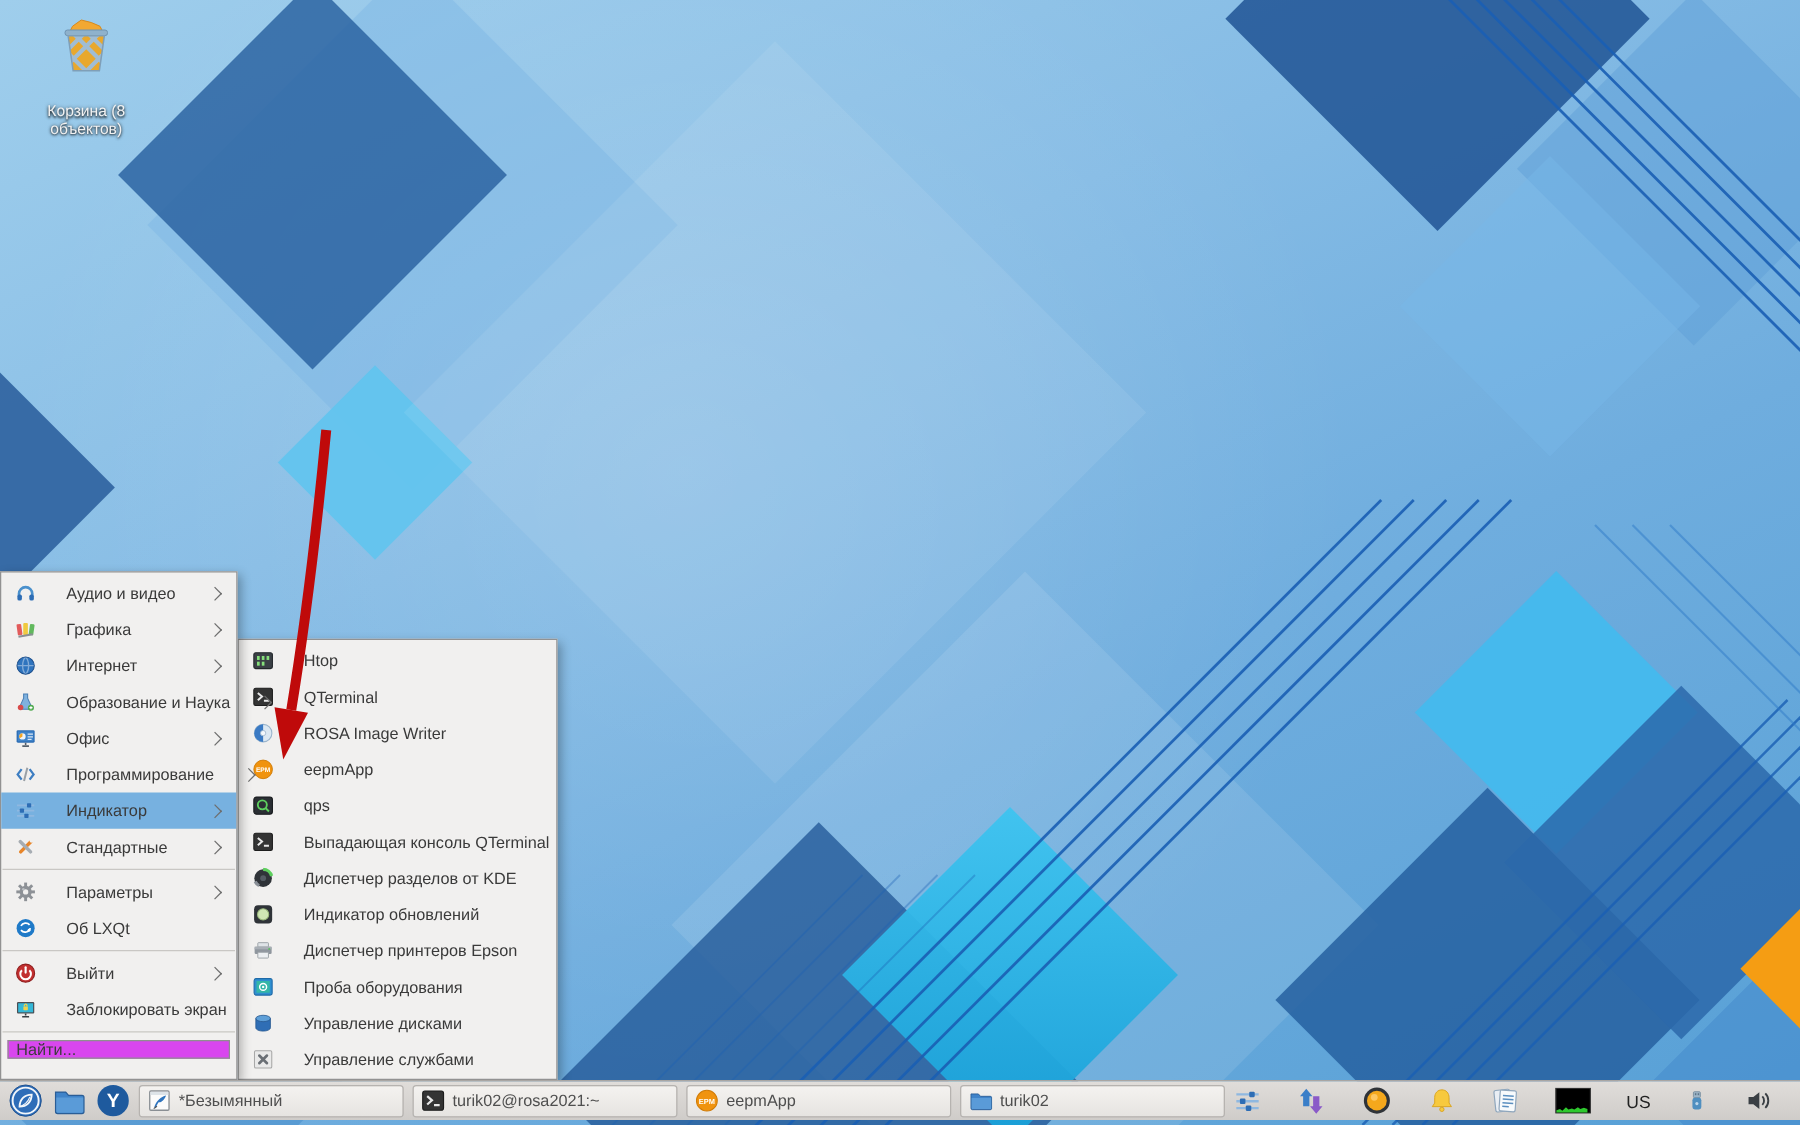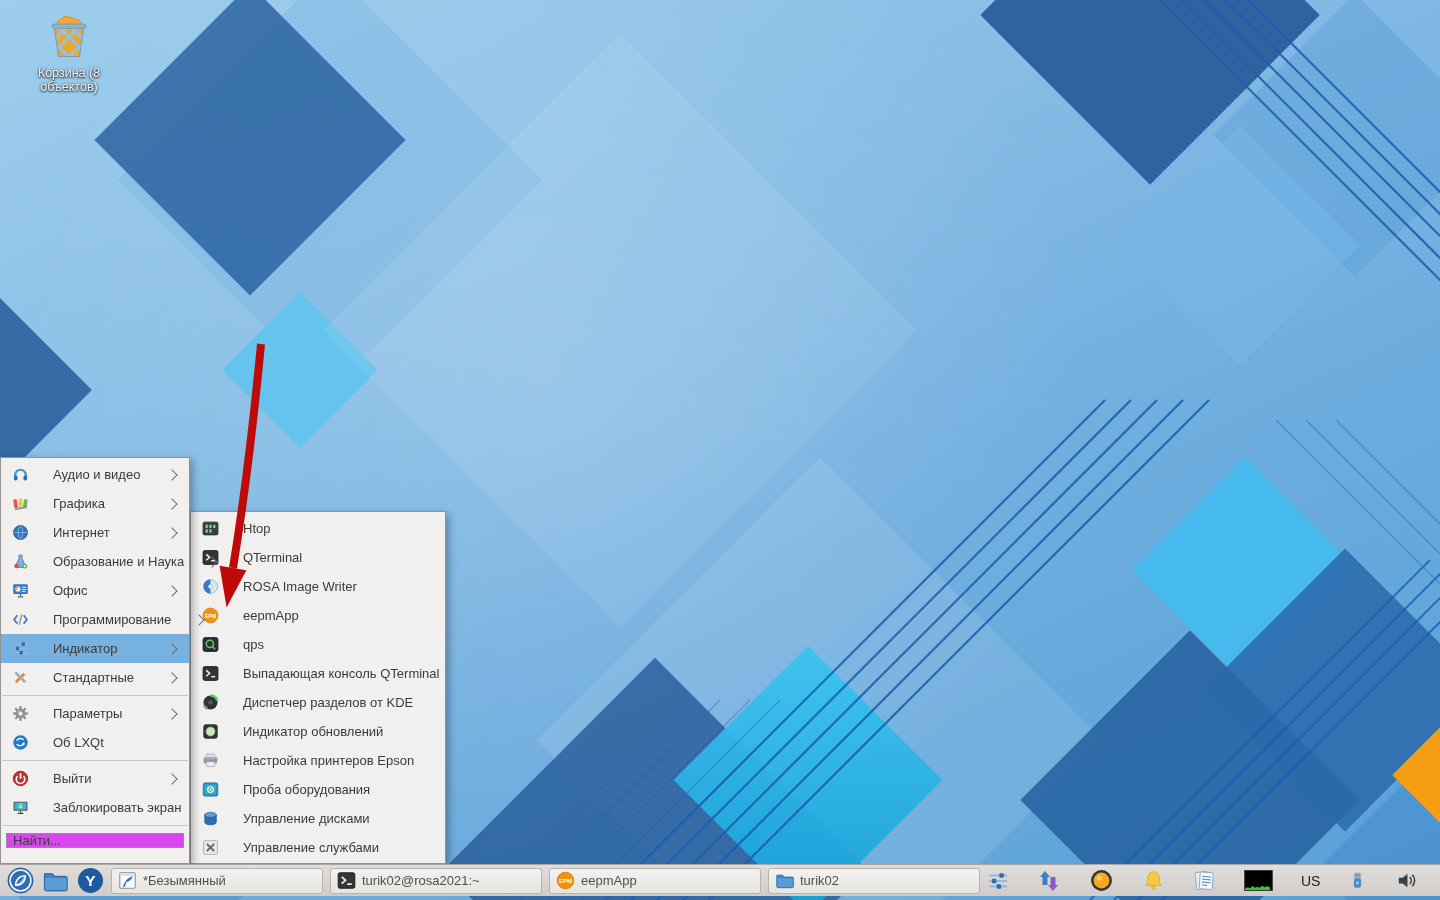--- a/index.html
+++ b/index.html
@@ -11,21 +11,21 @@
       radial-gradient(circle at 38% 42%, rgba(255,255,255,0.14), rgba(255,255,255,0) 52%),
       linear-gradient(155deg, #9fceec 0%, #86bce5 35%, #6fadde 62%, #57a0d6 100%);
   }
 
   
   .diamond { position:absolute; transform:rotate(45deg); }
   .wlines { position:absolute; left:0; top:0; width:1440px; height:900px; pointer-events:none; }
 
   
   .trash { position:absolute; left:14px; top:12px; width:110px; text-align:center; cursor:default; }
-  .trash-label { margin-top:2px; font-size:12.5px; line-height:1.15; color:#f2f2f2;
+  .trash-label { margin-top:17px; font-size:12.5px; line-height:1.15; color:#f2f2f2;
     text-shadow:0 1px 2px rgba(0,0,0,0.85), 0 0 3px rgba(0,0,0,0.5); }
 
   
   .menu { position:absolute; left:0; top:457px; width:190px; height:407px; z-index:20;
     background:#f1f0ef; border:1px solid #929292; box-shadow:3px 3px 8px rgba(0,0,0,0.3);
     padding-top:2px; }
   .submenu { position:absolute; left:190px; top:511px; width:256px; height:353px; z-index:19;
     background:#f1f0ef; border:1px solid #929292; box-shadow:3px 3px 8px rgba(0,0,0,0.3);
     padding-top:2px; }
   .mrow { height:29px; display:flex; align-items:center; gap:24px; padding:0 8px 0 11px;
@@ -493,21 +493,21 @@
     <div class="mrow">
       <svg class="mi">
           <use href="#i-update"></use>
         </svg>
       <span>Индикатор обновлений</span>
     </div>
     <div class="mrow">
       <svg class="mi">
           <use href="#i-printer"></use>
         </svg>
-      <span>Настройка принтеров Epson</span>
+      <span>Диспетчер принтеров Epson</span>
     </div>
     <div class="mrow">
       <svg class="mi">
           <use href="#i-hwprobe"></use>
         </svg>
       <span>Проба оборудования</span>
     </div>
     <div class="mrow">
       <svg class="mi">
           <use href="#i-disk"></use>

